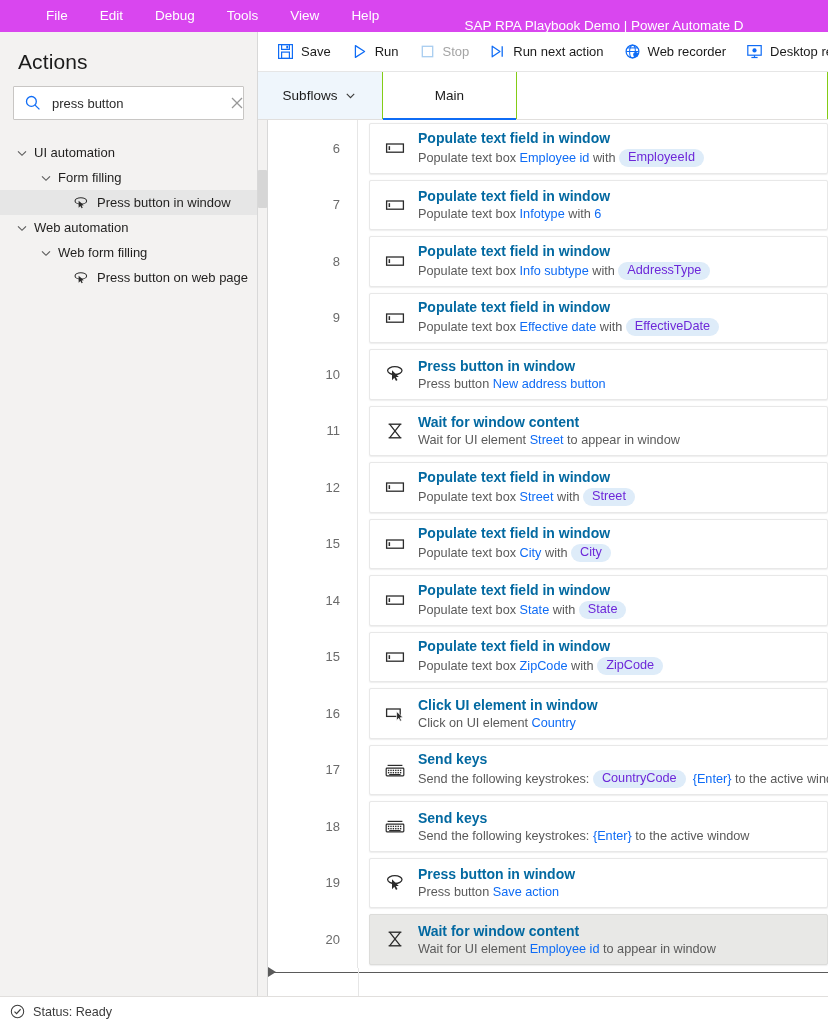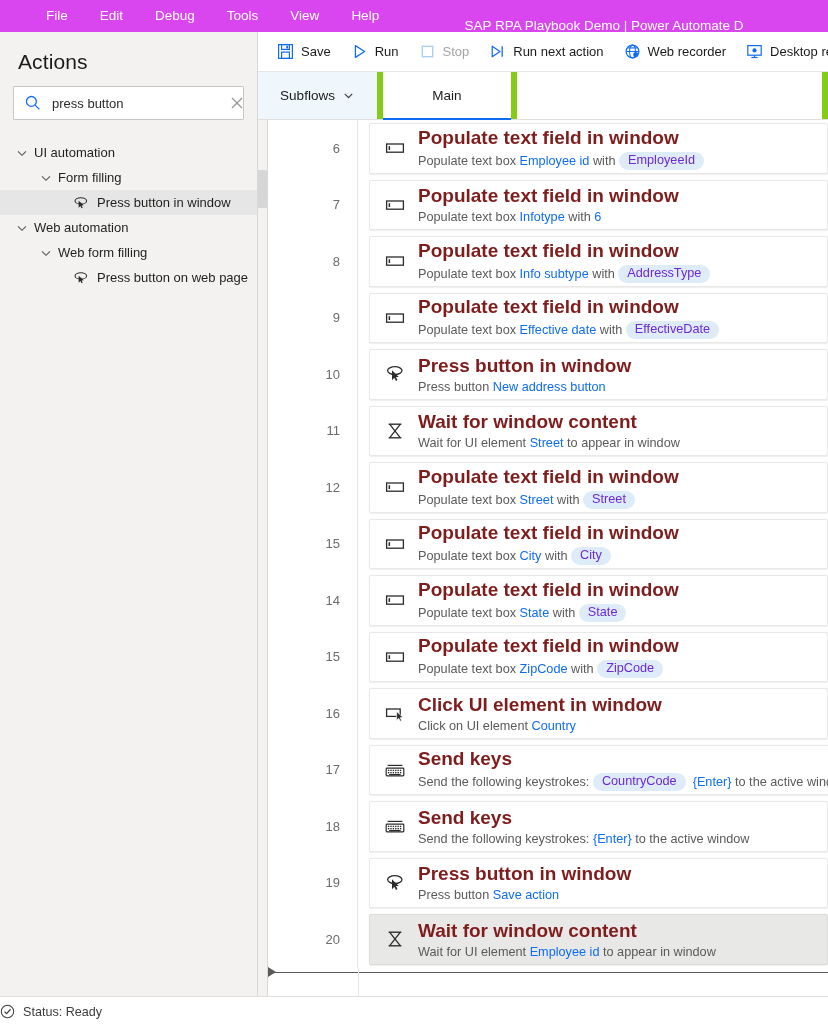--- a/index.html
+++ b/index.html
@@ -78,21 +78,21 @@
   .tb-btn.disabled { color: #a4a4a4; cursor: default; }
   .tb-ico { width: 17px; height: 17px; flex: 0 0 17px; display: block; }
 
   .tabs {
     height: 48px; flex: 0 0 48px; display: flex; align-items: stretch;
     border-bottom: 1px solid #e1dfdd; background: #fff;
   }
   .tab {
     display: flex; align-items: center; justify-content: center; gap: 7px;
     font-size: 13.5px; color: #1b1b1b; cursor: default; position: relative;
-    border-right: 6px solid #84cc16;
+    border-right: 1px solid #84cc16;
   }
   .tab-subflows { width: 125px; background: #eff6fc; }
   .tab-main { width: 134px; background: #fff; }
   .tab-main::after {
     content: ""; position: absolute; left: 0; right: 0; bottom: -1px; height: 2.5px;
     background: #0f6cf5;
   }
   .tab-rest { flex: 1 1 auto; }
 
   
@@ -116,21 +116,21 @@
   }
   .row-card {
     flex: 1 1 auto; margin: 3px 0 3px 11px; background: #fff; border: 1px solid #e8e8e8;
     border-radius: 2px; display: flex; align-items: center; padding-left: 14px;
     box-shadow: 0 .6px 1.2px rgba(0,0,0,.07);
   }
   .row.selected .row-card { background: #e8e8e6; border-color: #dcdcda; }
   .row.selected .row-num { background: transparent; }
   .act-ico { width: 22px; height: 22px; flex: 0 0 22px; margin-right: 12px; display: block; }
   .act-text { display: flex; flex-direction: column; gap: 3px; min-width: 0; }
-  .act-title { font-size: 19px; font-weight: bold; color: #7f1d1d; white-space: nowrap; }
+  .act-title { font-size: 14px; font-weight: bold; color: #0369a1; white-space: nowrap; }
   .act-desc {
     font-size: 12.7px; color: #5a5a5a; white-space: nowrap; display: flex;
     align-items: center; gap: 0px;
   }
   .act-desc .lnk { color: #0f6cf5; }
   .act-desc .sp { white-space: pre; }
   .pill {
     display: inline-block; background: #deecf9; color: #6d28d9; border-radius: 9px;
     padding: 1px 9px 2px 9px; font-size: 12.7px; line-height: 15px;
   }
@@ -144,21 +144,21 @@
     content: ""; position: absolute; left: 0px; top: -4.5px;
     border-left: 8px solid #5a5a5a; border-top: 5px solid transparent;
     border-bottom: 5px solid transparent;
   }
 
   
   .statusbar {
     height: 30px; flex: 0 0 30px; border-top: 1px solid #e1dfdd; display: flex;
     align-items: center; background: #fff; font-size: 12.6px; color: #3b3b3b;
   }
-  .status-left { display: flex; align-items: center; gap: 8px; }
+  .status-left { display: flex; align-items: center; gap: 8px; padding-left: 10px; }
   .status-right { margin-left: auto; display: flex; align-items: center; gap: 36px; padding-right: 22px; }
   .status-right span { white-space: nowrap; }
 </style>
 </head>
 <body>
 
 <div class="app">
 
   <div class="titlebar">
     <div class="menu">

